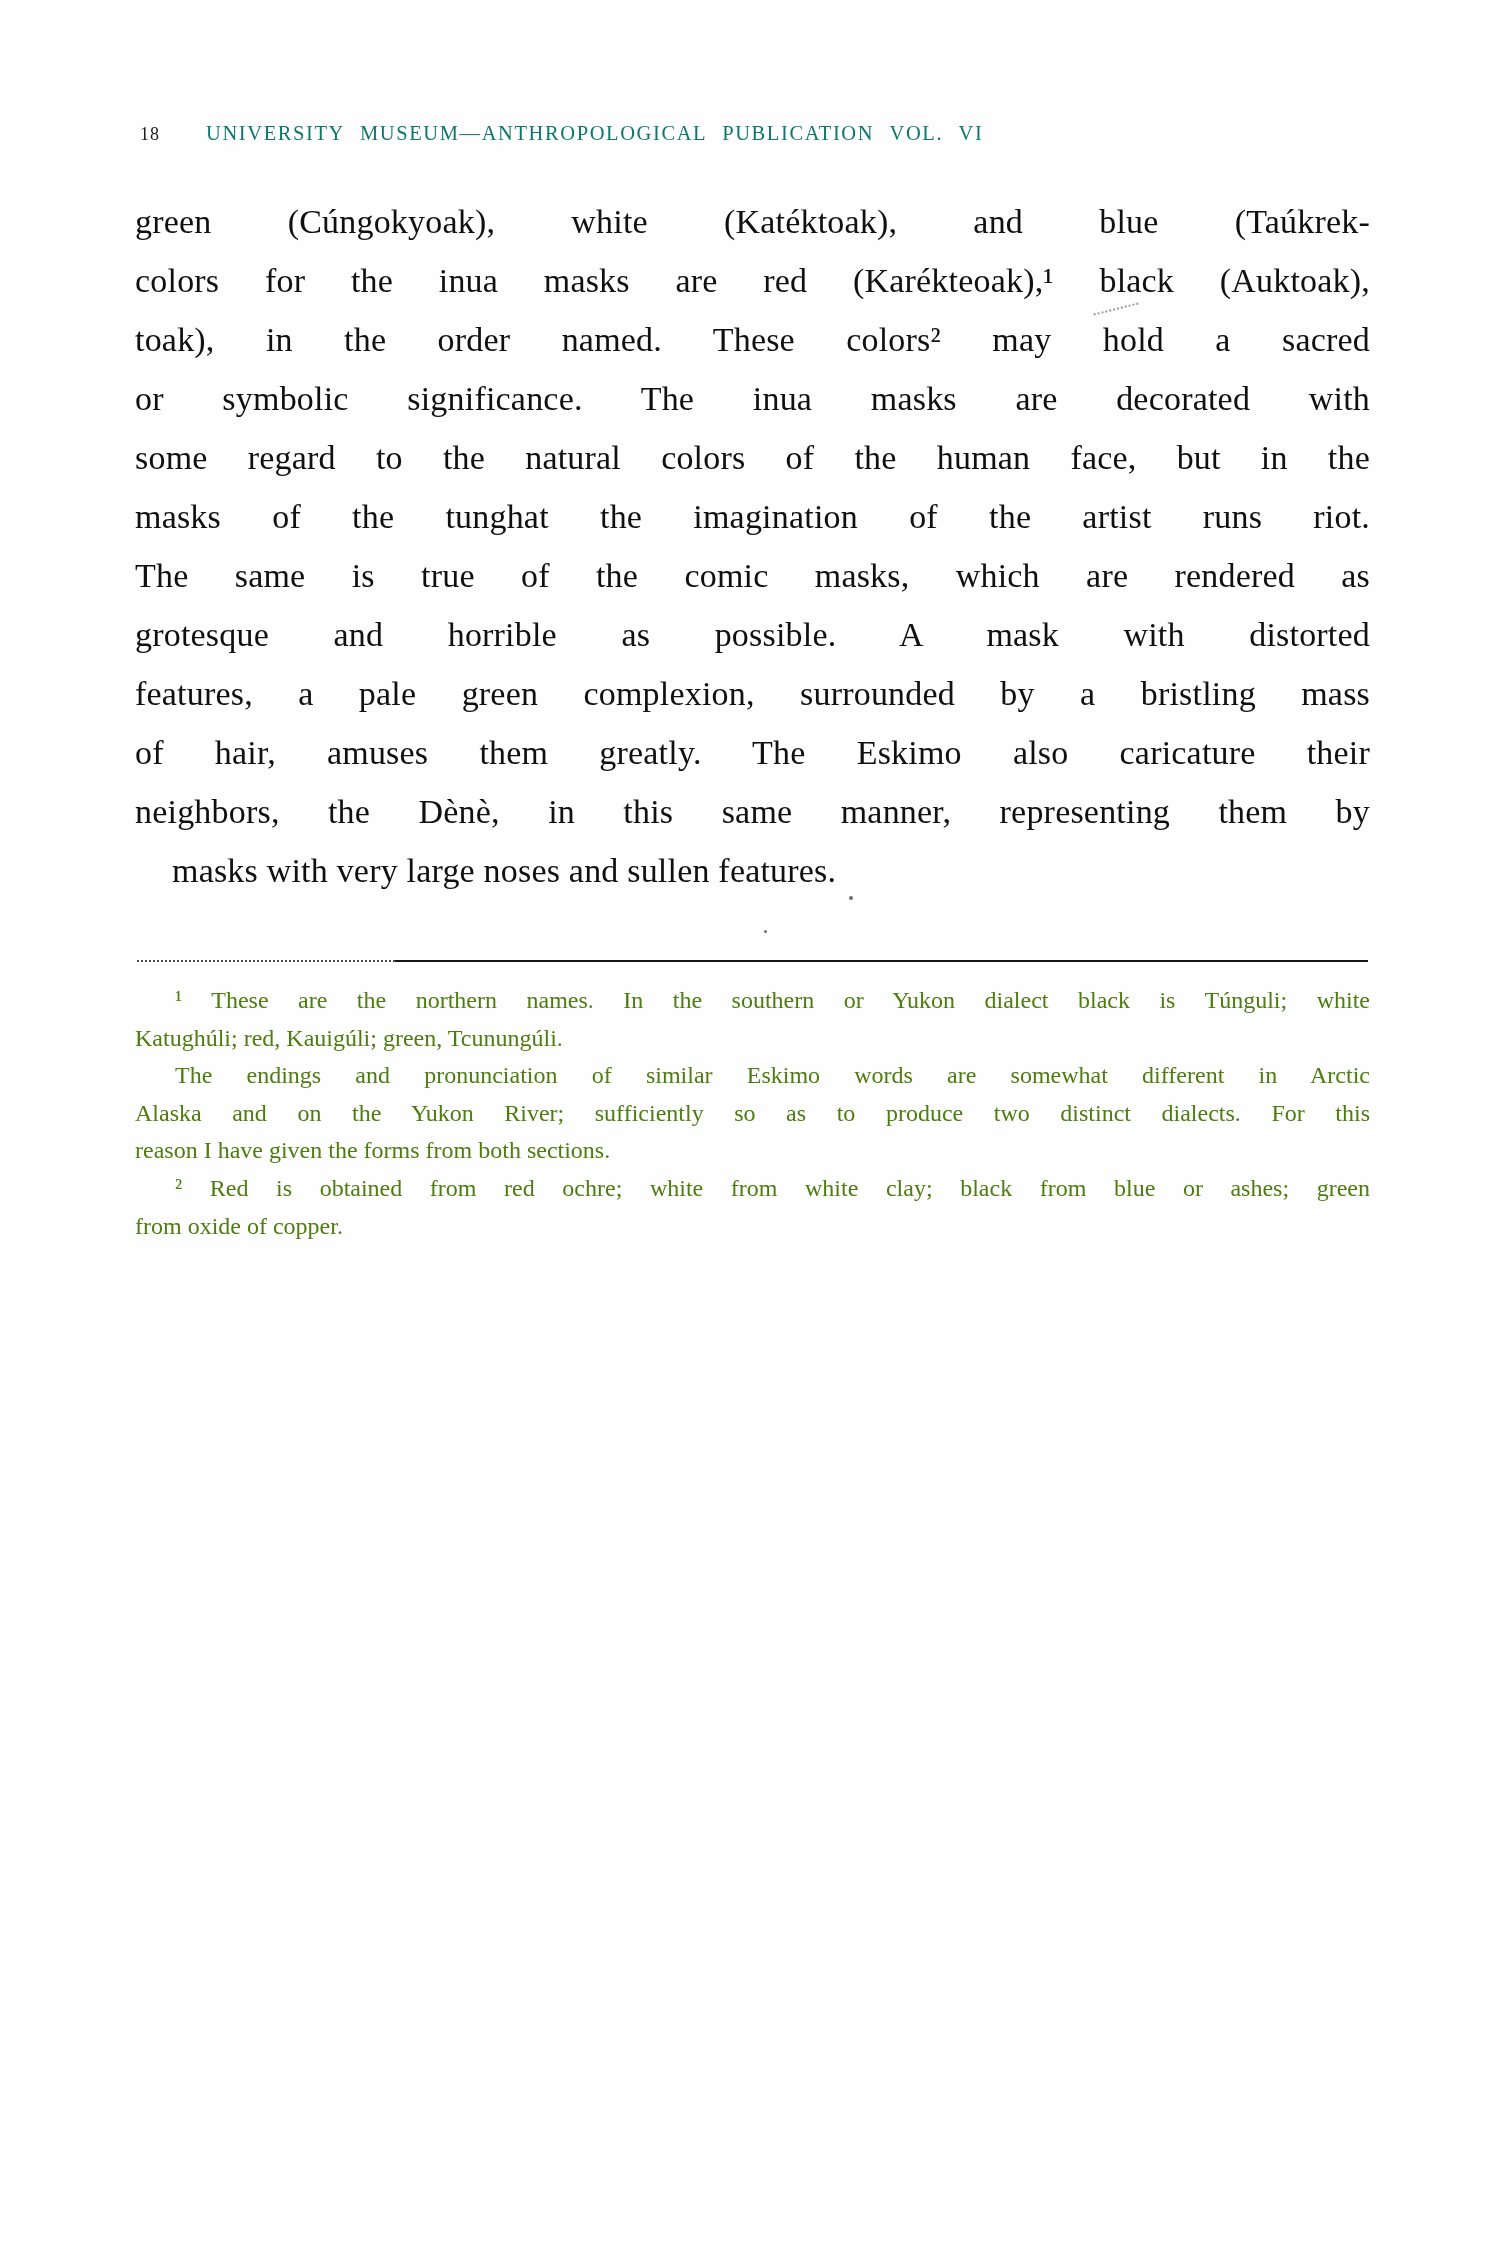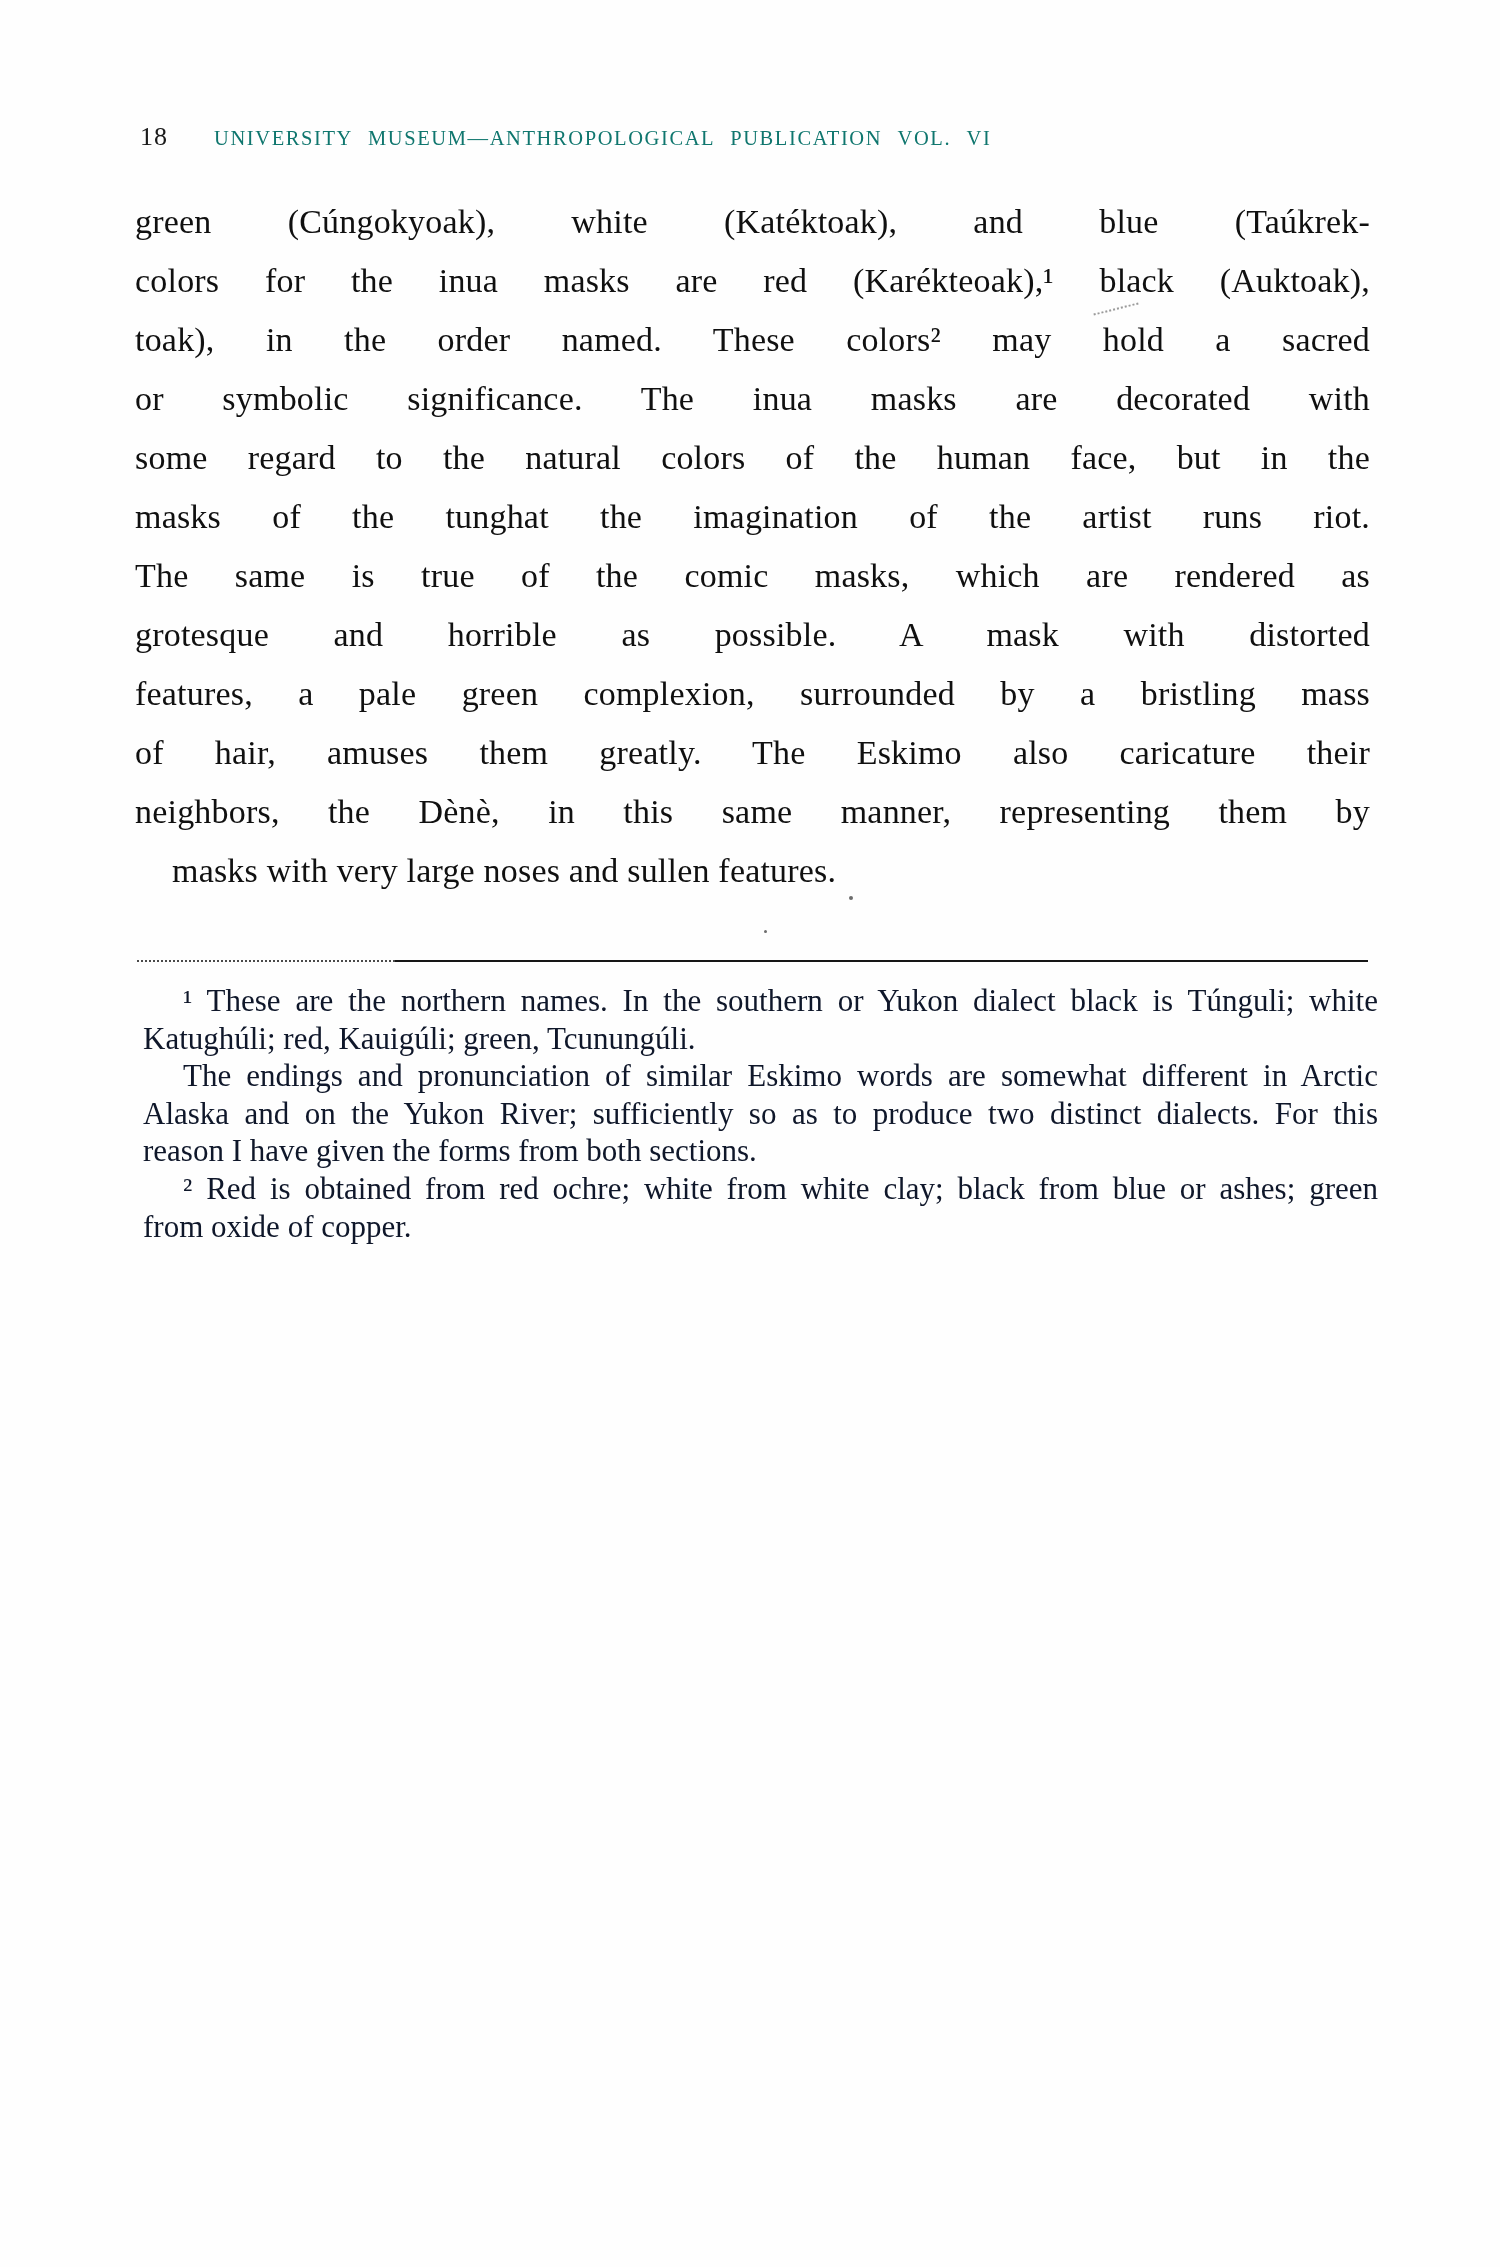--- a/index.html
+++ b/index.html
@@ -20,21 +20,21 @@
   
   .running-head {
     position: absolute;
     top: 122px;
     left: 140px;
     width: 1230px;
     white-space: nowrap;
     color: #1b1b1b;
   }
   .page-num {
-    font-size: 26px;
+    font-size: 18px;
     letter-spacing: 1px;
     vertical-align: baseline;
   }
   .head-title {
     margin-left: 46px;
     font-size: 20.5px;
     letter-spacing: 1.6px;
     word-spacing: 9px;
     color: #0f766e;
   }
@@ -75,25 +75,25 @@
   .rule-solid {
     flex: 1;
     height: 0;
     border-top: 2.5px solid #161616;
   }
 
   
   .footnotes {
     position: absolute;
     top: 982px;
-    left: 143px;
+    left: 135px;
     width: 1235px;
-    font-size: 31px;
+    font-size: 24px;
     line-height: 37.6px;
-    color: #0f172a;
+    color: #4d7c0f;
   }
   .fline {
     text-align: justify;
     text-align-last: justify;
   }
   .fline.indent { text-indent: 40px; }
   .fline.last { text-align-last: left; }
 
   
   .speck {

